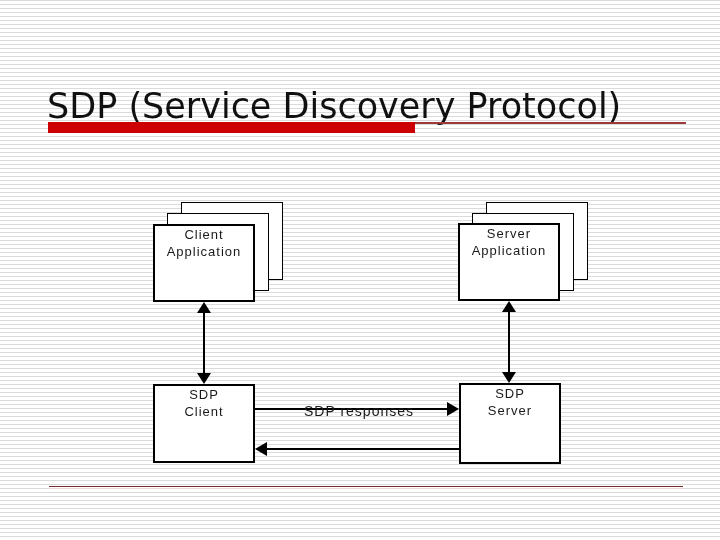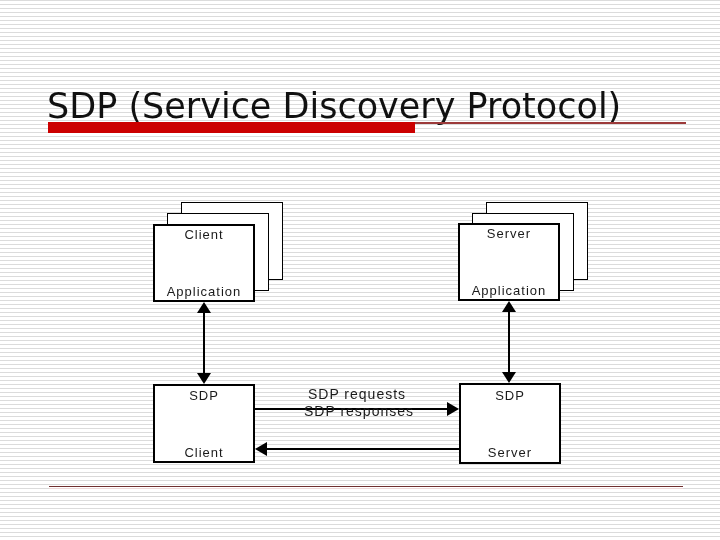--- a/index.html
+++ b/index.html
@@ -60,23 +60,21 @@
   }
 
   .node {
     position: absolute;
     background: #ffffff;
     border: 2px solid #000000;
     box-sizing: border-box;
     display: flex;
     flex-direction: column;
     align-items: center;
-    justify-content: center;
     text-align: center;
-    gap: 40px;
   }
   .node span {
     font-size: 13px;
     line-height: 17px;
     letter-spacing: 1px;
     color: #1a1a1a;
     white-space: nowrap;
   }
 
   .varrow { position: absolute; width: 14px; }
@@ -163,21 +161,20 @@
     <div class="vline"></div>
     <div class="head-down"></div>
   </div>
 
   <div class="varrow" style="left:502px; top:301px; height:82px;">
     <div class="head-up"></div>
     <div class="vline"></div>
     <div class="head-down"></div>
   </div>
 
-  <div class="flow-label" style="left:357px; top:386px;">SDP requests</div>
   <div class="hline" style="left:255px; top:408px; width:194px;"></div>
   <div class="head-right" style="left:447px; top:402px;"></div>
 
   <div class="flow-label" style="left:359px; top:403px;">SDP responses</div>
   <div class="hline" style="left:266px; top:448px; width:193px;"></div>
   <div class="head-left" style="left:255px; top:442px;"></div>
 
   <div class="footer-dark"></div>
   <div class="footer-light"></div>
 

